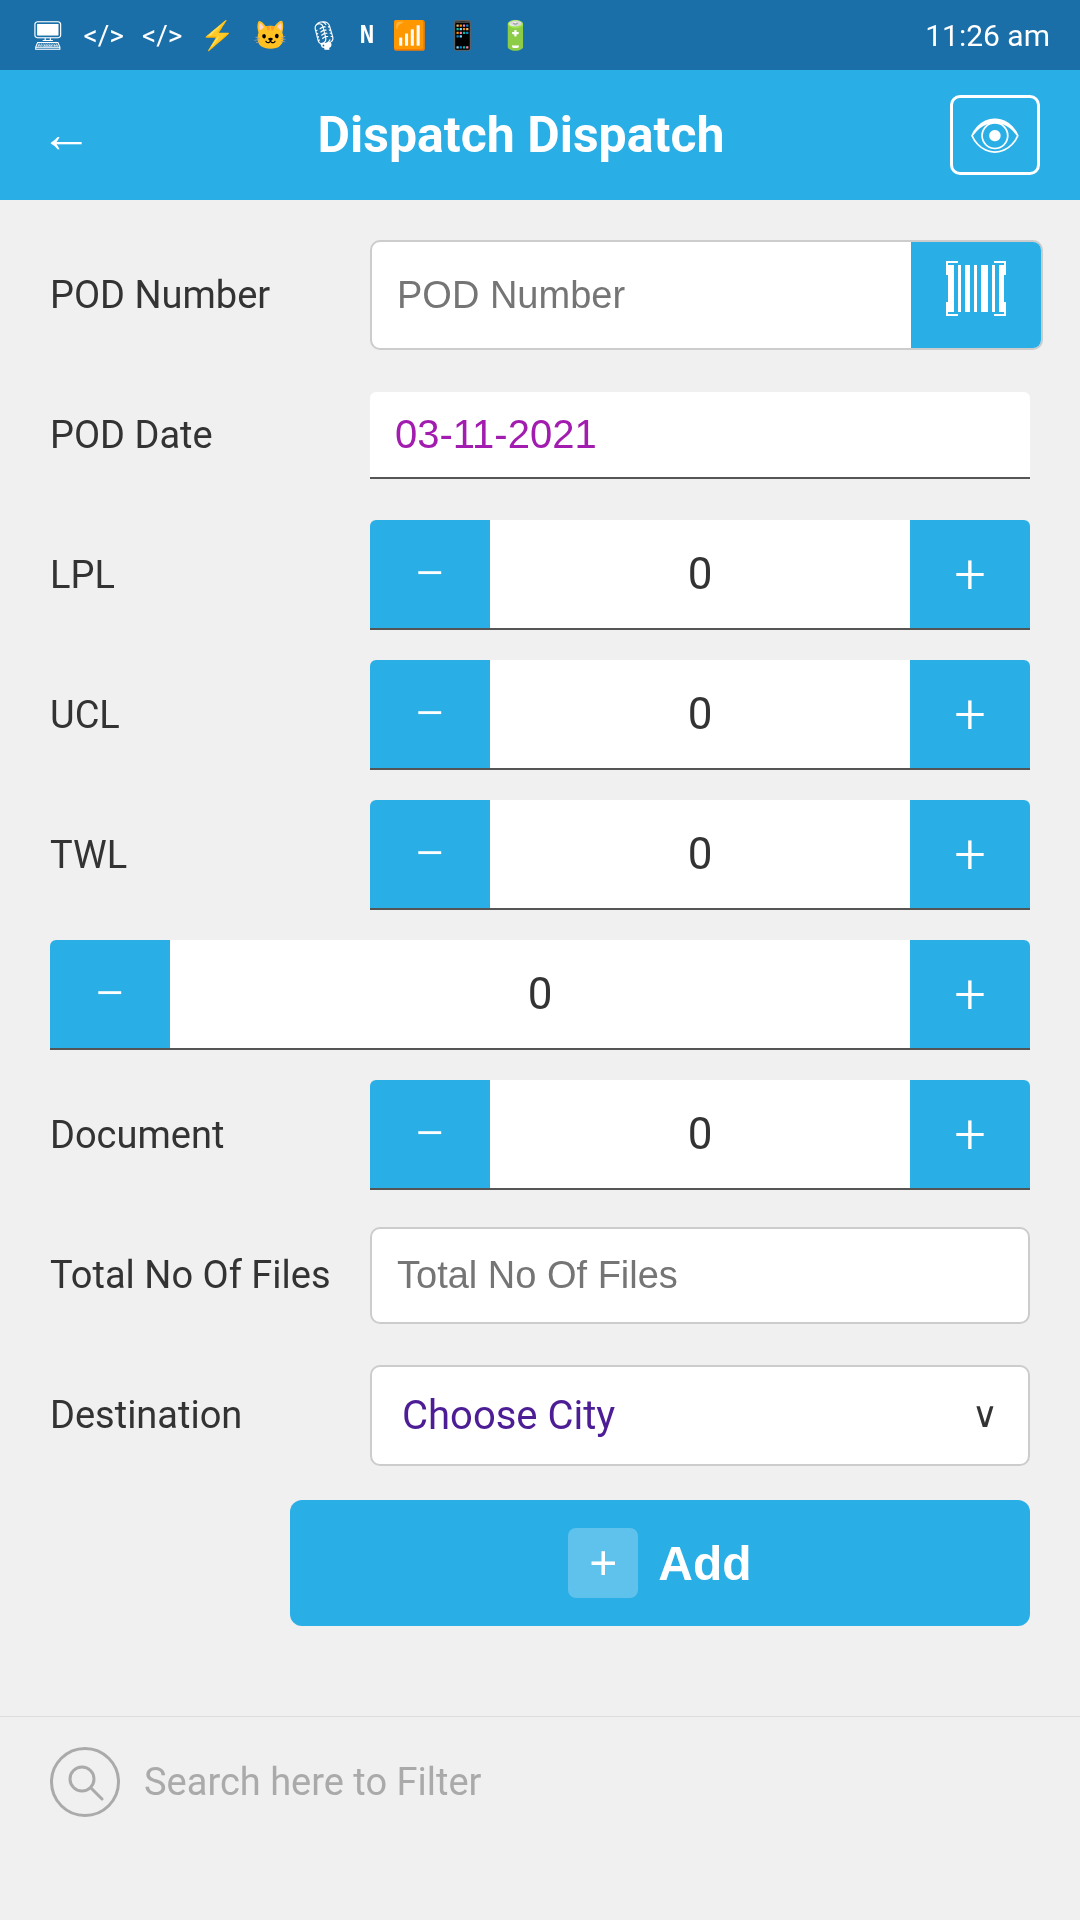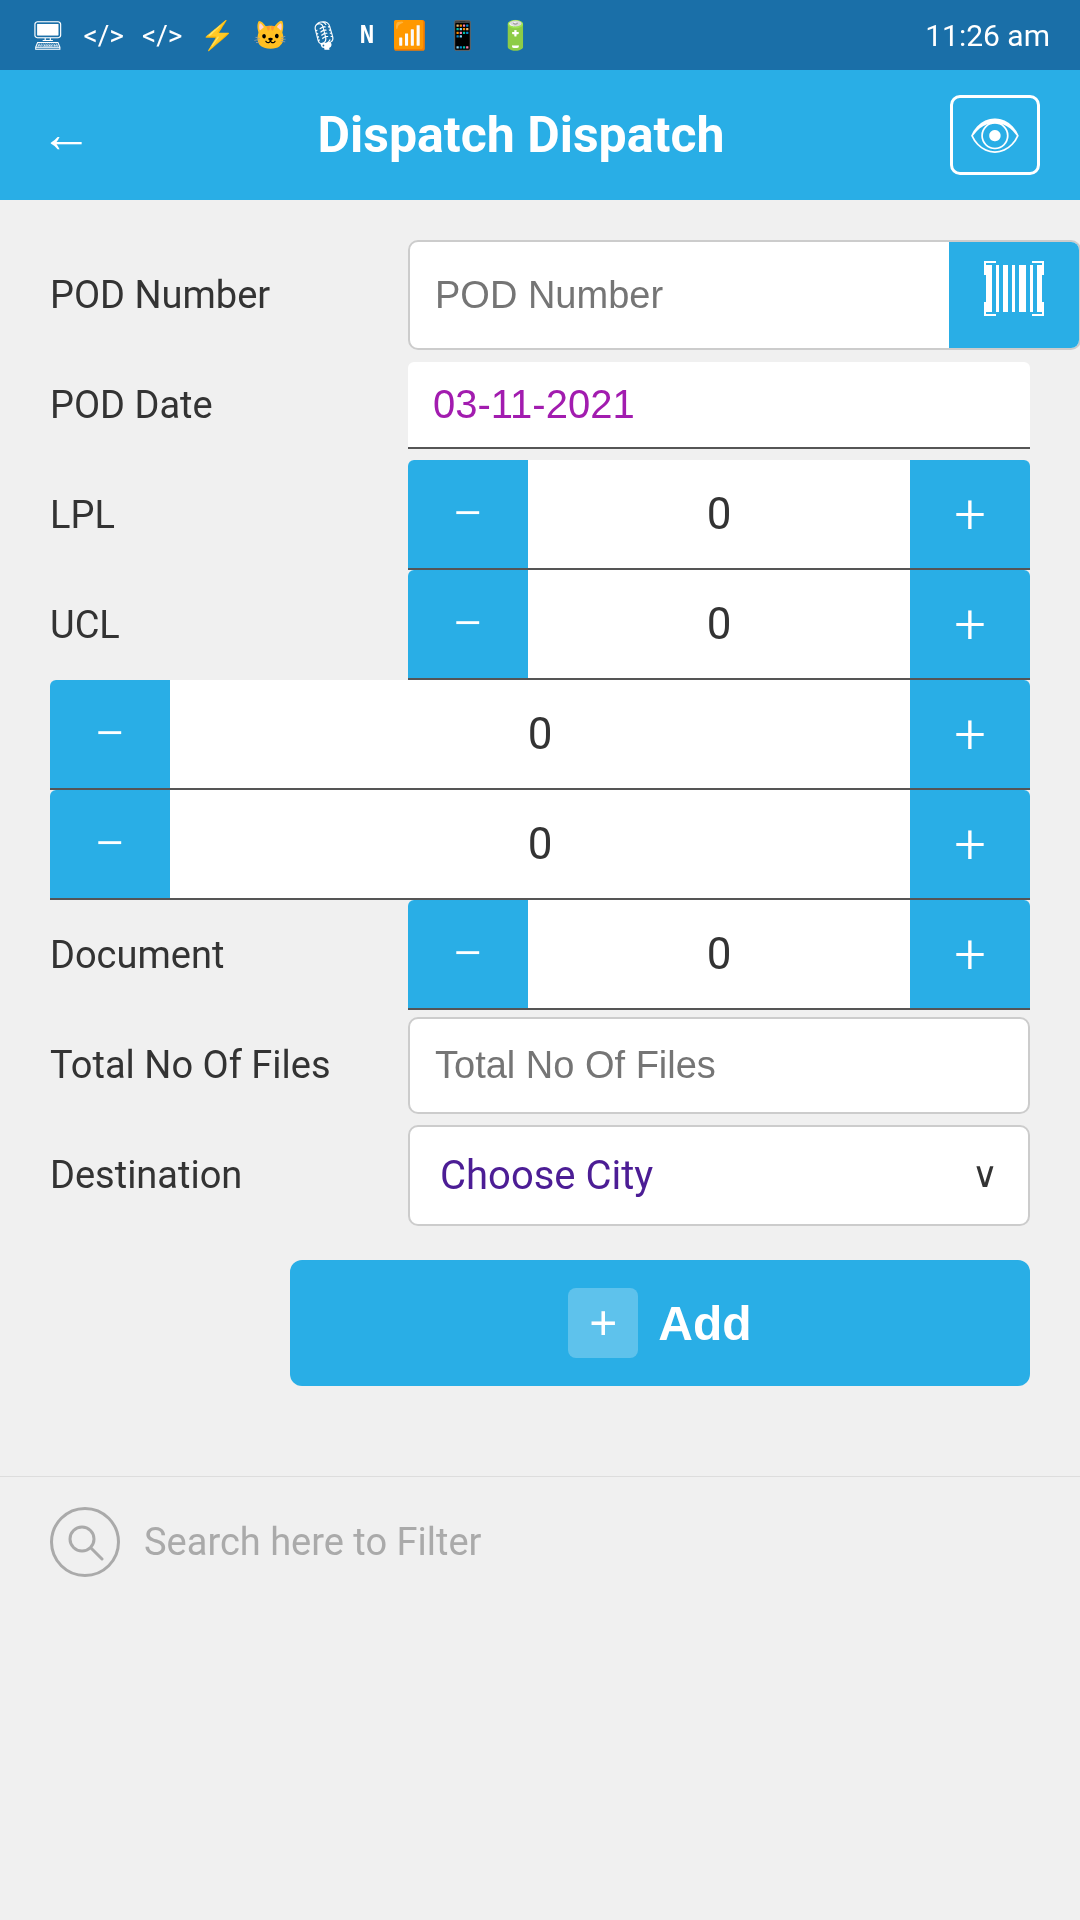--- a/index.html
+++ b/index.html
@@ -80,22 +80,22 @@
     
     .main-content {
       background: #f0f0f0;
       padding: 40px 50px;
     }
 
     
     .form-row {
       display: flex;
       align-items: center;
+      margin-bottom: 30px;
       min-height: 110px;
-      gap: 38px;
     }
 
     .form-label {
       width: 320px;
       font-size: 38px;
       color: #333;
       font-weight: 400;
       flex-shrink: 0;
     }
 
@@ -367,20 +367,21 @@
     <div class="form-control">
       <div class="stepper-wrapper">
         <div class="stepper-btn">−</div>
         <div class="stepper-value">0</div>
         <div class="stepper-btn">+</div>
       </div>
     </div>
   </div>
 
   <div class="form-row">
+    <div class="form-label">TWL</div>
     <div class="form-control">
       <div class="stepper-wrapper">
         <div class="stepper-btn">−</div>
         <div class="stepper-value">0</div>
         <div class="stepper-btn">+</div>
       </div>
     </div>
   </div>
 
   <div class="form-row">

